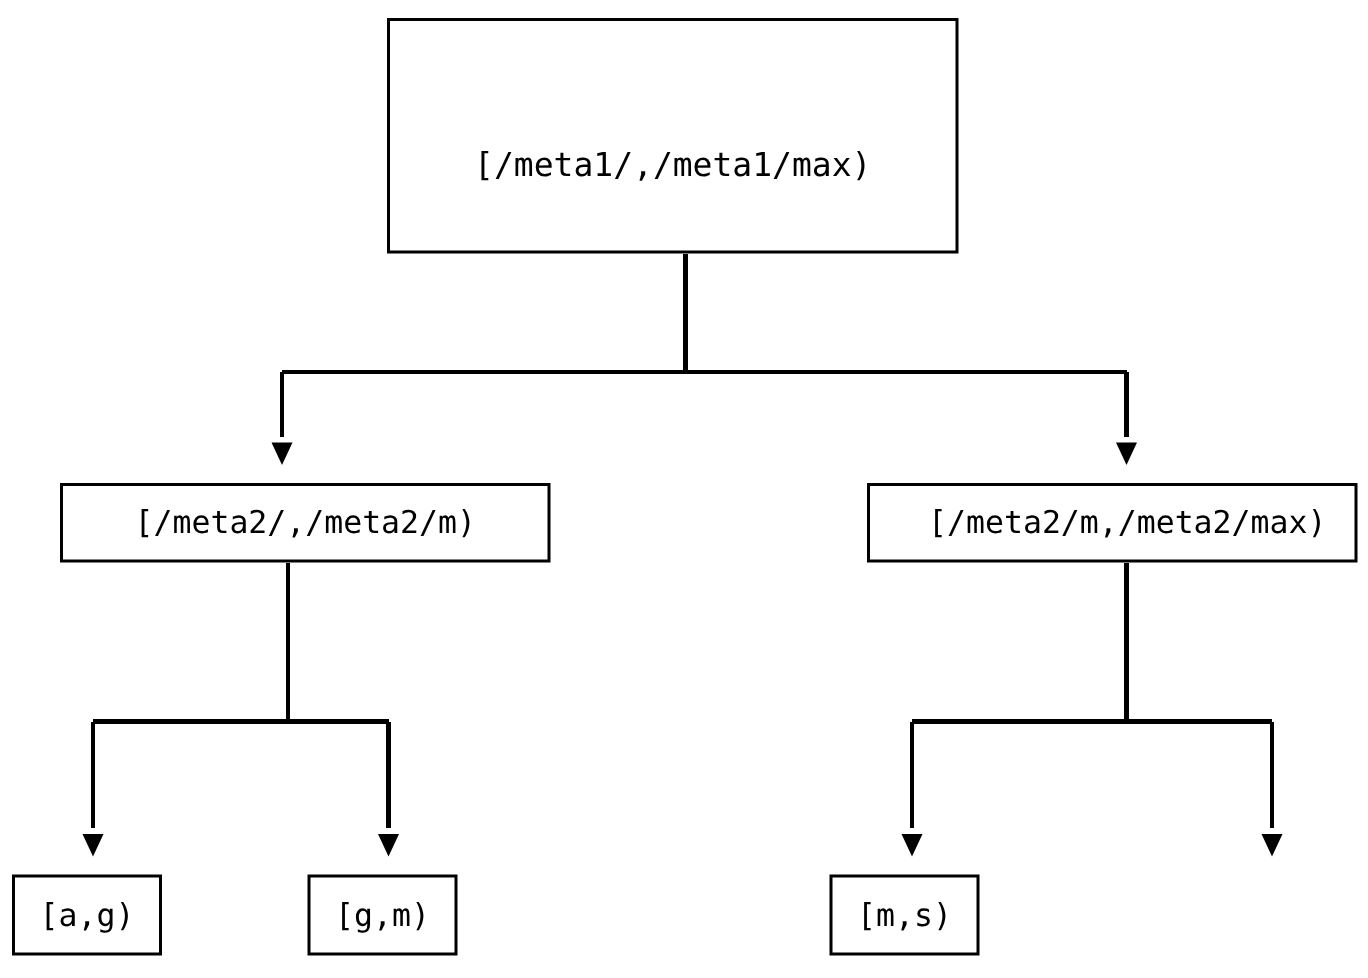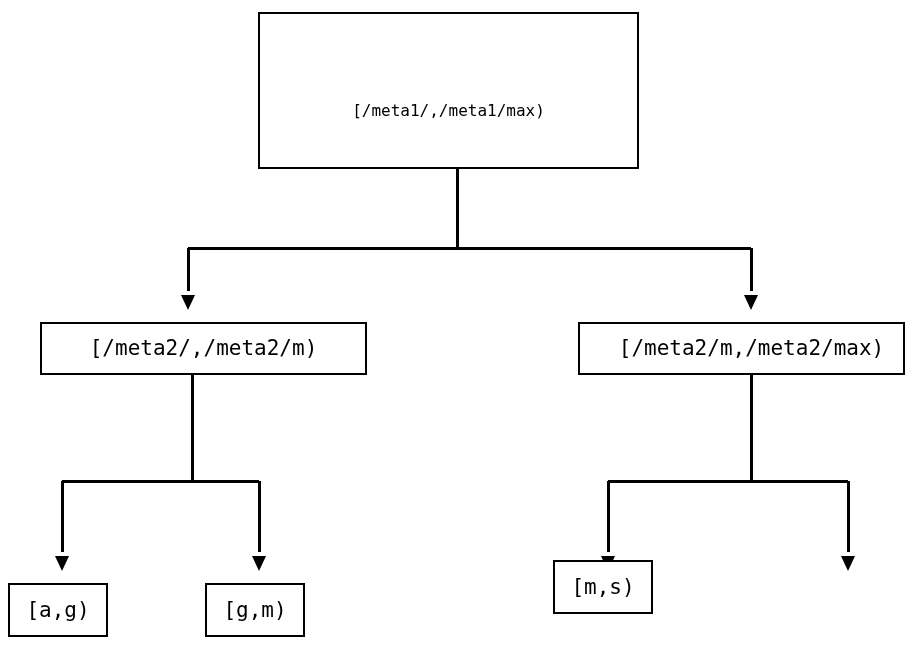--- a/index.html
+++ b/index.html
@@ -36,32 +36,32 @@
     color: #000000;
     z-index: 2;
   }
   .node-label {
     font-family: "DejaVu Sans Mono", "Liberation Mono", monospace;
     white-space: pre;
     letter-spacing: 0px;
     line-height: 1;
   }
   .node-root { left: 258px; top: 12px; width: 381px; height: 157px; }
-  .node-root .node-label { font-size: 16px; margin-top: 41px; }
+  .node-root .node-label { font-size: 22px; margin-top: 41px; }
 
   .node-mid-left  { left: 20px;  top: 322px; width: 327px; height: 53px; margin-left: 20px; }
   .node-mid-right { left: 578px; top: 322px; width: 327px; height: 53px; padding-left: 20px; }
   .node-mid-left .node-label,
   .node-mid-right .node-label { font-size: 21px; }
 
   .node-leaf { height: 54px; }
   .node-leaf .node-label { font-size: 21px; }
   .node-leaf-1 { left: 8px;   top: 583px; width: 100px; }
   .node-leaf-2 { left: 205px; top: 583px; width: 100px; }
-  .node-leaf-3 { left: 553px; top: 560px; width: 100px; }
+  .node-leaf-3 { left: 553px; top: 583px; width: 100px; }
   .node-leaf-4 { left: 779px; top: 583px; width: 126px; }
 </style>
 </head>
 <body>
 
 <div id="canvas">
 
   <svg id="tree-svg" viewBox="0 0 912 652" xmlns="http://www.w3.org/2000/svg">
     <g stroke="#000000" stroke-width="3" fill="none" shape-rendering="crispEdges">
 

